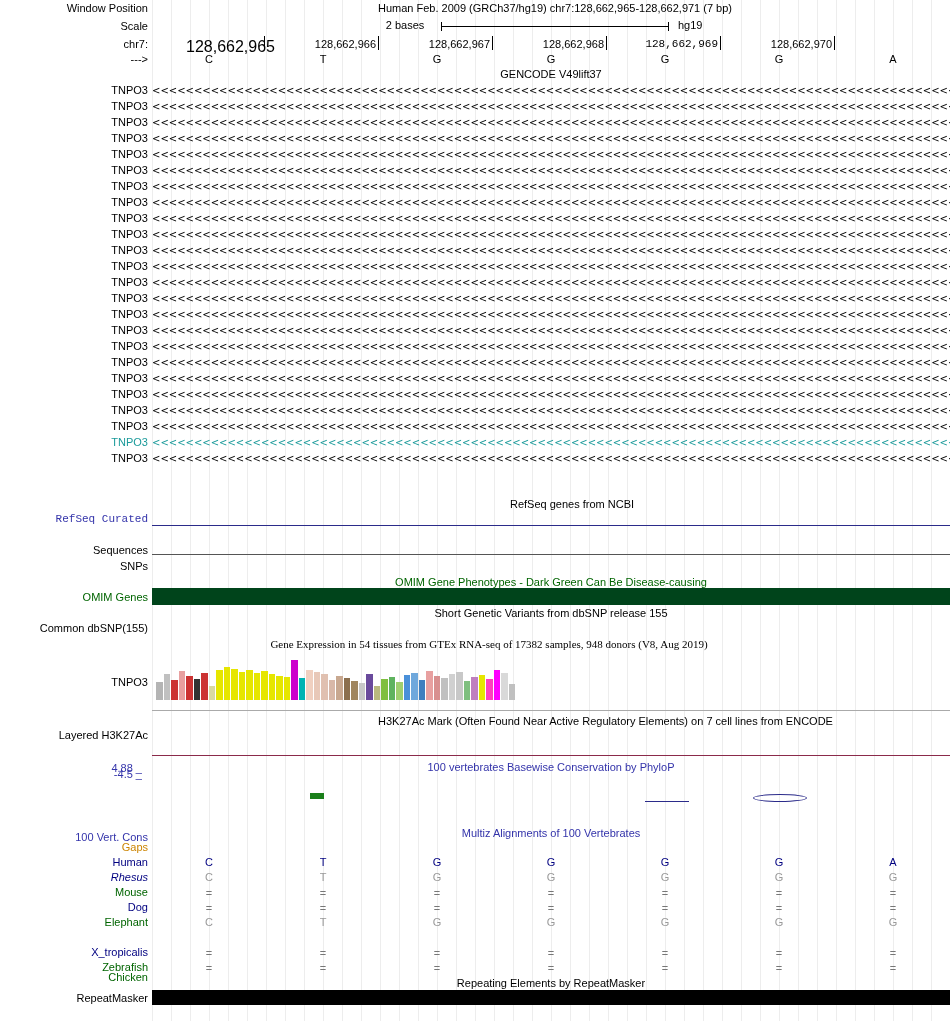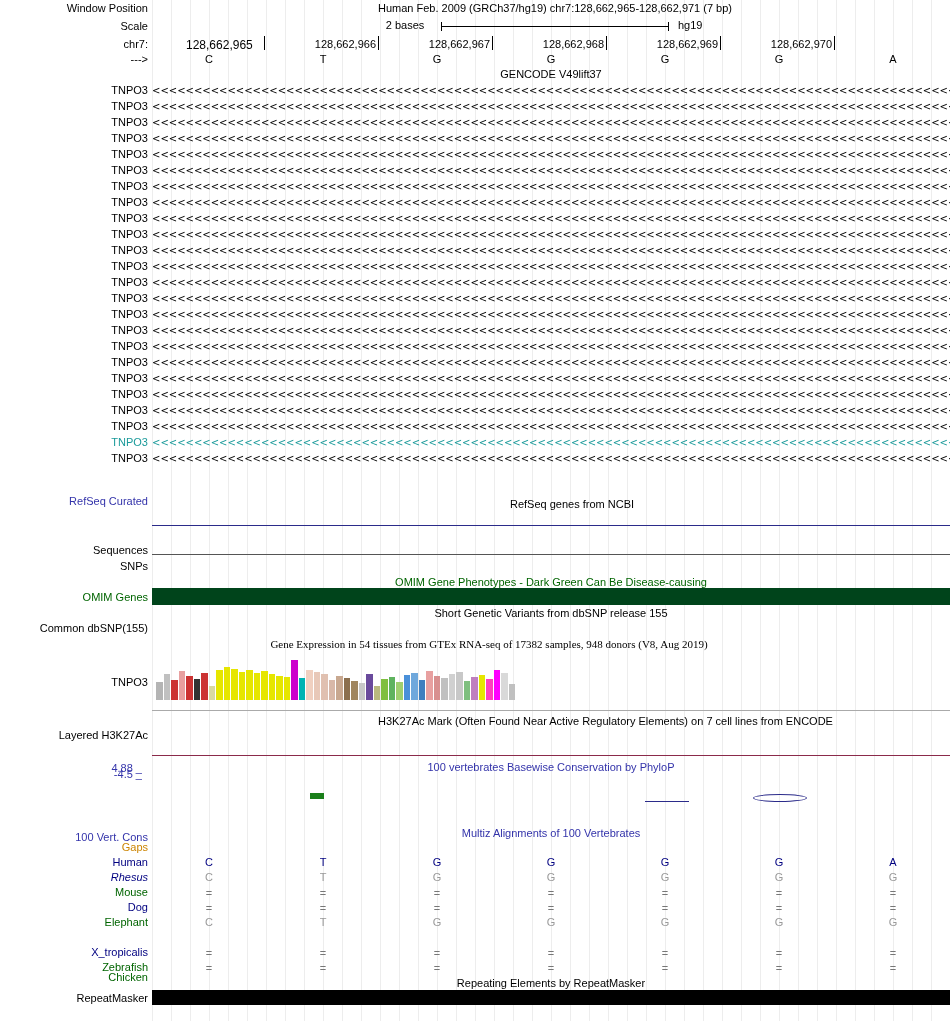--- a/index.html
+++ b/index.html
@@ -94,29 +94,29 @@
   <div class="lbl" style="left:0;top:53px;width:152px;padding-right:4px;box-sizing:border-box;">---&gt;</div>
 
   <div class="ctr" style="left:350px;top:19px;width:110px;">2 bases</div>
   <div class="scalebar" style="left:441px;top:26px;width:228px;"></div>
   <div class="scale-end" style="left:441px;top:22px;"></div>
   <div class="scale-end" style="left:668px;top:22px;"></div>
   <div class="abs" style="left:678px;top:19px;">hg19</div>
 
   <div id="ruler">
       <div class="rulerTick" style="left: 264px; top: 36px; height: 14px;"></div>
-      <div class="abs" style="left: 186px; top: 38px; width: 76px; text-align: left; font-size: 12px;">128,662,965</div>
+      <div class="abs" style="left: 186px; top: 38px; width: 76px; text-align: left; font-size: 16px;">128,662,965</div>
       <div class="rulerTick" style="left: 378px; top: 36px; height: 14px;"></div>
       <div class="abs" style="left: 300px; top: 38px; width: 76px; text-align: right; font-size: 11px;">128,662,966</div>
       <div class="rulerTick" style="left: 492px; top: 36px; height: 14px;"></div>
       <div class="abs" style="left: 414px; top: 38px; width: 76px; text-align: right; font-size: 11px;">128,662,967</div>
       <div class="rulerTick" style="left: 606px; top: 36px; height: 14px;"></div>
       <div class="abs" style="left: 528px; top: 38px; width: 76px; text-align: right; font-size: 11px;">128,662,968</div>
       <div class="rulerTick" style="left: 720px; top: 36px; height: 14px;"></div>
-      <div class="abs" style="left: 642px; top: 38px; width: 76px; text-align: right; font-size: 11px;">128,662,969</div>
+      <div class="abs" style="left: 642px; top: 38px; width: 76px; text-align: right; font-size: 11px; font-family: Liberation Mono, monospace;">128,662,969</div>
       <div class="rulerTick" style="left: 834px; top: 36px; height: 14px;"></div>
       <div class="abs" style="left: 756px; top: 38px; width: 76px; text-align: right; font-size: 11px;">128,662,970</div>
     </div>
 
   <div id="baserow">
       <div class="abs" style="left: 199px; top: 53px; width: 20px; text-align: center;">C</div>
       <div class="abs" style="left: 313px; top: 53px; width: 20px; text-align: center;">T</div>
       <div class="abs" style="left: 427px; top: 53px; width: 20px; text-align: center;">G</div>
       <div class="abs" style="left: 541px; top: 53px; width: 20px; text-align: center;">G</div>
       <div class="abs" style="left: 655px; top: 53px; width: 20px; text-align: center;">G</div>
@@ -170,21 +170,21 @@
       <div class="arrowline" style="top: 405px;">&lt;&lt;&lt;&lt;&lt;&lt;&lt;&lt;&lt;&lt;&lt;&lt;&lt;&lt;&lt;&lt;&lt;&lt;&lt;&lt;&lt;&lt;&lt;&lt;&lt;&lt;&lt;&lt;&lt;&lt;&lt;&lt;&lt;&lt;&lt;&lt;&lt;&lt;&lt;&lt;&lt;&lt;&lt;&lt;&lt;&lt;&lt;&lt;&lt;&lt;&lt;&lt;&lt;&lt;&lt;&lt;&lt;&lt;&lt;&lt;&lt;&lt;&lt;&lt;&lt;&lt;&lt;&lt;&lt;&lt;&lt;&lt;&lt;&lt;&lt;&lt;&lt;&lt;&lt;&lt;&lt;&lt;&lt;&lt;&lt;&lt;&lt;&lt;&lt;&lt;&lt;&lt;&lt;&lt;&lt;&lt;&lt;&lt;&lt;&lt;&lt;&lt;&lt;&lt;&lt;&lt;&lt;&lt;&lt;&lt;&lt;&lt;&lt;&lt;&lt;&lt;&lt;&lt;&lt;&lt;&lt;&lt;&lt;&lt;&lt;&lt;&lt;&lt;&lt;&lt;&lt;&lt;&lt;&lt;&lt;&lt;&lt;&lt;&lt;&lt;&lt;&lt;&lt;&lt;&lt;&lt;&lt;&lt;&lt;&lt;&lt;&lt;&lt;&lt;&lt;&lt;&lt;&lt;&lt;&lt;&lt;&lt;&lt;&lt;&lt;&lt;&lt;&lt;&lt;&lt;&lt;&lt;&lt;&lt;&lt;&lt;&lt;&lt;&lt;&lt;</div>
       <div class="lbl" style="left: 0px; top: 420px; width: 152px; padding-right: 4px; box-sizing: border-box;">TNPO3</div>
       <div class="arrowline" style="top: 421px;">&lt;&lt;&lt;&lt;&lt;&lt;&lt;&lt;&lt;&lt;&lt;&lt;&lt;&lt;&lt;&lt;&lt;&lt;&lt;&lt;&lt;&lt;&lt;&lt;&lt;&lt;&lt;&lt;&lt;&lt;&lt;&lt;&lt;&lt;&lt;&lt;&lt;&lt;&lt;&lt;&lt;&lt;&lt;&lt;&lt;&lt;&lt;&lt;&lt;&lt;&lt;&lt;&lt;&lt;&lt;&lt;&lt;&lt;&lt;&lt;&lt;&lt;&lt;&lt;&lt;&lt;&lt;&lt;&lt;&lt;&lt;&lt;&lt;&lt;&lt;&lt;&lt;&lt;&lt;&lt;&lt;&lt;&lt;&lt;&lt;&lt;&lt;&lt;&lt;&lt;&lt;&lt;&lt;&lt;&lt;&lt;&lt;&lt;&lt;&lt;&lt;&lt;&lt;&lt;&lt;&lt;&lt;&lt;&lt;&lt;&lt;&lt;&lt;&lt;&lt;&lt;&lt;&lt;&lt;&lt;&lt;&lt;&lt;&lt;&lt;&lt;&lt;&lt;&lt;&lt;&lt;&lt;&lt;&lt;&lt;&lt;&lt;&lt;&lt;&lt;&lt;&lt;&lt;&lt;&lt;&lt;&lt;&lt;&lt;&lt;&lt;&lt;&lt;&lt;&lt;&lt;&lt;&lt;&lt;&lt;&lt;&lt;&lt;&lt;&lt;&lt;&lt;&lt;&lt;&lt;&lt;&lt;&lt;&lt;&lt;&lt;&lt;&lt;&lt;&lt;</div>
       <div class="lbl" style="left: 0px; top: 436px; width: 152px; padding-right: 4px; box-sizing: border-box; color: rgb(26, 154, 154);">TNPO3</div>
       <div class="arrowline" style="top: 437px; color: rgb(26, 154, 154);">&lt;&lt;&lt;&lt;&lt;&lt;&lt;&lt;&lt;&lt;&lt;&lt;&lt;&lt;&lt;&lt;&lt;&lt;&lt;&lt;&lt;&lt;&lt;&lt;&lt;&lt;&lt;&lt;&lt;&lt;&lt;&lt;&lt;&lt;&lt;&lt;&lt;&lt;&lt;&lt;&lt;&lt;&lt;&lt;&lt;&lt;&lt;&lt;&lt;&lt;&lt;&lt;&lt;&lt;&lt;&lt;&lt;&lt;&lt;&lt;&lt;&lt;&lt;&lt;&lt;&lt;&lt;&lt;&lt;&lt;&lt;&lt;&lt;&lt;&lt;&lt;&lt;&lt;&lt;&lt;&lt;&lt;&lt;&lt;&lt;&lt;&lt;&lt;&lt;&lt;&lt;&lt;&lt;&lt;&lt;&lt;&lt;&lt;&lt;&lt;&lt;&lt;&lt;&lt;&lt;&lt;&lt;&lt;&lt;&lt;&lt;&lt;&lt;&lt;&lt;&lt;&lt;&lt;&lt;&lt;&lt;&lt;&lt;&lt;&lt;&lt;&lt;&lt;&lt;&lt;&lt;&lt;&lt;&lt;&lt;&lt;&lt;&lt;&lt;&lt;&lt;&lt;&lt;&lt;&lt;&lt;&lt;&lt;&lt;&lt;&lt;&lt;&lt;&lt;&lt;&lt;&lt;&lt;&lt;&lt;&lt;&lt;&lt;&lt;&lt;&lt;&lt;&lt;&lt;&lt;&lt;&lt;&lt;&lt;&lt;&lt;&lt;&lt;&lt;&lt;</div>
       <div class="lbl" style="left: 0px; top: 452px; width: 152px; padding-right: 4px; box-sizing: border-box;">TNPO3</div>
       <div class="arrowline" style="top: 453px;">&lt;&lt;&lt;&lt;&lt;&lt;&lt;&lt;&lt;&lt;&lt;&lt;&lt;&lt;&lt;&lt;&lt;&lt;&lt;&lt;&lt;&lt;&lt;&lt;&lt;&lt;&lt;&lt;&lt;&lt;&lt;&lt;&lt;&lt;&lt;&lt;&lt;&lt;&lt;&lt;&lt;&lt;&lt;&lt;&lt;&lt;&lt;&lt;&lt;&lt;&lt;&lt;&lt;&lt;&lt;&lt;&lt;&lt;&lt;&lt;&lt;&lt;&lt;&lt;&lt;&lt;&lt;&lt;&lt;&lt;&lt;&lt;&lt;&lt;&lt;&lt;&lt;&lt;&lt;&lt;&lt;&lt;&lt;&lt;&lt;&lt;&lt;&lt;&lt;&lt;&lt;&lt;&lt;&lt;&lt;&lt;&lt;&lt;&lt;&lt;&lt;&lt;&lt;&lt;&lt;&lt;&lt;&lt;&lt;&lt;&lt;&lt;&lt;&lt;&lt;&lt;&lt;&lt;&lt;&lt;&lt;&lt;&lt;&lt;&lt;&lt;&lt;&lt;&lt;&lt;&lt;&lt;&lt;&lt;&lt;&lt;&lt;&lt;&lt;&lt;&lt;&lt;&lt;&lt;&lt;&lt;&lt;&lt;&lt;&lt;&lt;&lt;&lt;&lt;&lt;&lt;&lt;&lt;&lt;&lt;&lt;&lt;&lt;&lt;&lt;&lt;&lt;&lt;&lt;&lt;&lt;&lt;&lt;&lt;&lt;&lt;&lt;&lt;&lt;&lt;</div>
     </div>
 
   <div class="ctr" style="left:152px;top:498px;width:780px;margin-left:30px;">RefSeq genes from NCBI</div>
-  <div class="lbl blue" style="left:0;top:495px;width:152px;padding-right:4px;box-sizing:border-box;">RefSeq Curated</div>
+  <div class="lbl blue" style="left:0;top:513px;width:152px;padding-right:4px;box-sizing:border-box;font-family:Liberation Mono, monospace;">RefSeq Curated</div>
   <div class="hline" style="left:152px;top:525px;width:798px;background:#2b2b8a;"></div>
 
   <div class="lbl" style="left:0;top:544px;width:152px;padding-right:4px;box-sizing:border-box;">Sequences</div>
   <div class="hline" style="left:152px;top:554px;width:798px;background:#555;"></div>
   <div class="lbl" style="left:0;top:560px;width:152px;padding-right:4px;box-sizing:border-box;">SNPs</div>
 
   <div class="ctr green" style="left:152px;top:576px;width:798px;">OMIM Gene Phenotypes - Dark Green Can Be Disease-causing</div>
   <div class="lbl green" style="left:0;top:591px;width:152px;padding-right:4px;box-sizing:border-box;">OMIM Genes</div>
   <div class="omimbar" style="left:152px;top:588px;width:798px;height:17px;"></div>
 

